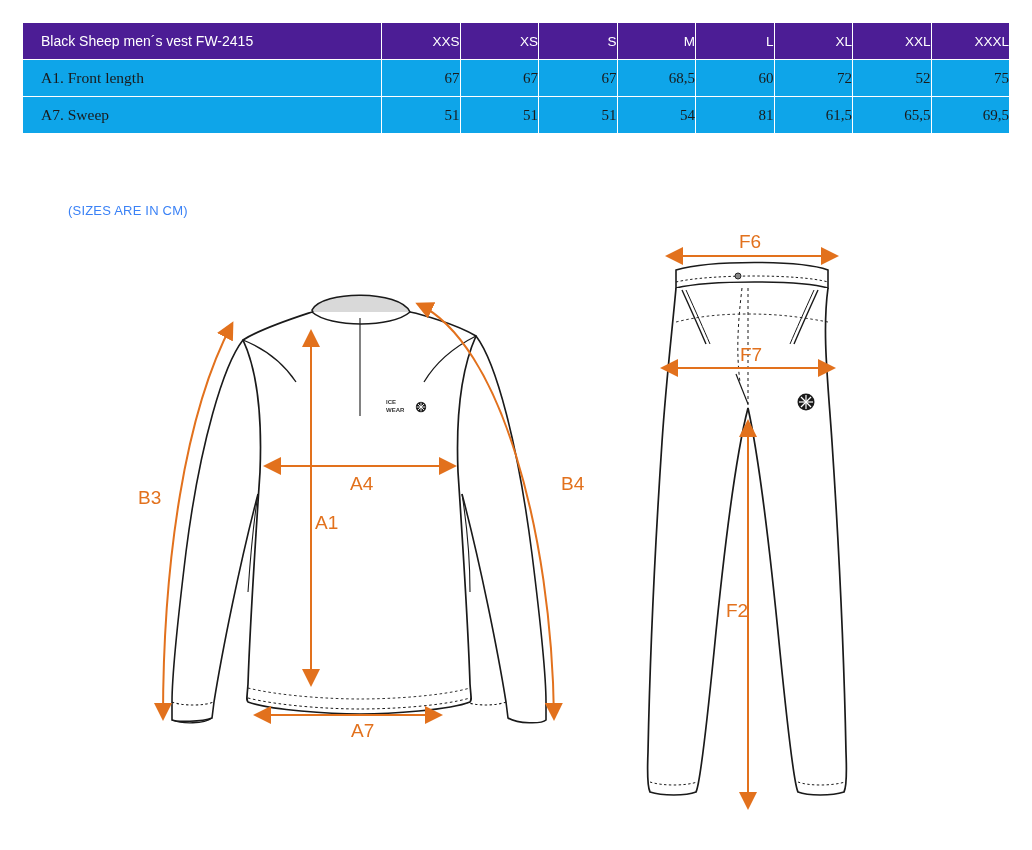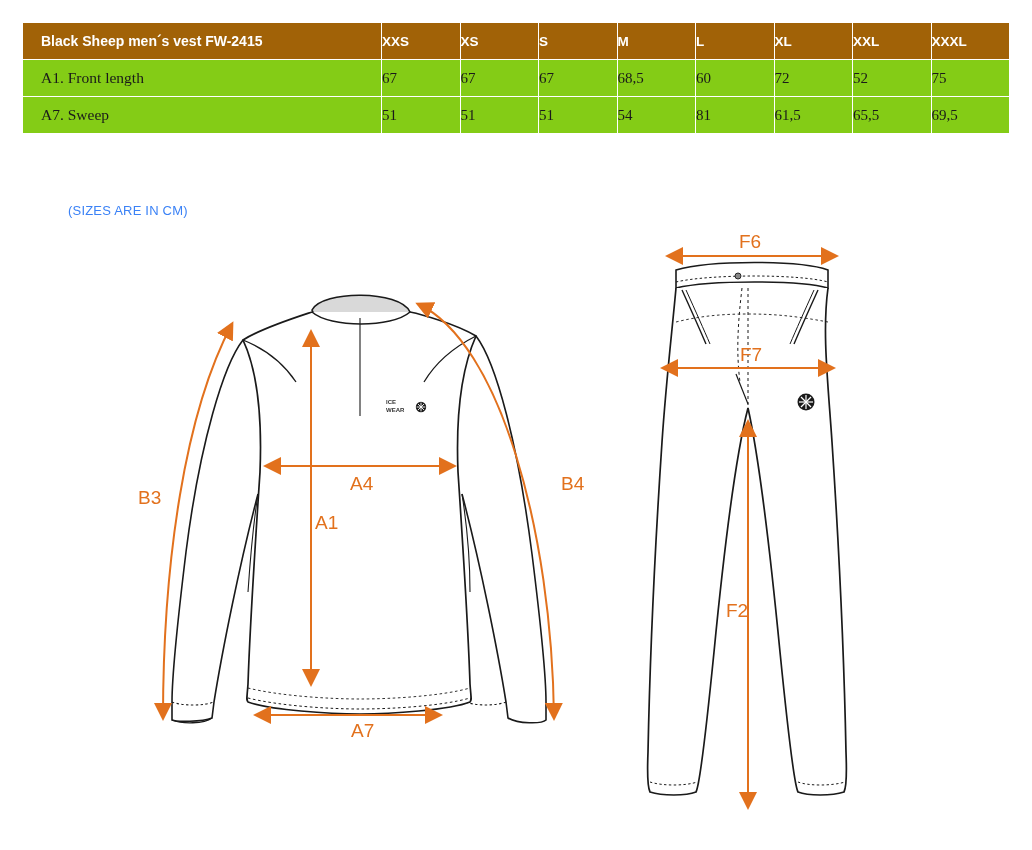--- a/index.html
+++ b/index.html
@@ -26,38 +26,38 @@
   table.size-table {
     border-collapse: collapse;
     width: 988px;
     table-layout: fixed;
   }
   table.size-table th,
   table.size-table td {
     border: 1px solid #ffffff;
     height: 36px;
     padding: 0;
-    text-align: left;
+    text-align: right;
     vertical-align: middle;
     font-size: 13px;
   }
   table.size-table thead th {
-    background: #a16207;
+    background: #4c1d95;
     color: #ffffff;
-    font-weight: bold;
+    font-weight: normal;
     font-size: 13.5px;
   }
   table.size-table thead th.label-head {
     text-align: left;
     padding-left: 18px;
     width: 340px;
     font-size: 14px;
   }
   table.size-table tbody td {
-    background: #84cc16;
+    background: #0ea5e9;
     color: #1a1a1a;
     font-family: "Liberation Serif", serif;
     font-size: 15px;
   }
   table.size-table tbody td.row-label {
     text-align: left;
     padding-left: 18px;
     font-family: "Liberation Serif", serif;
     font-size: 15.5px;
   }

